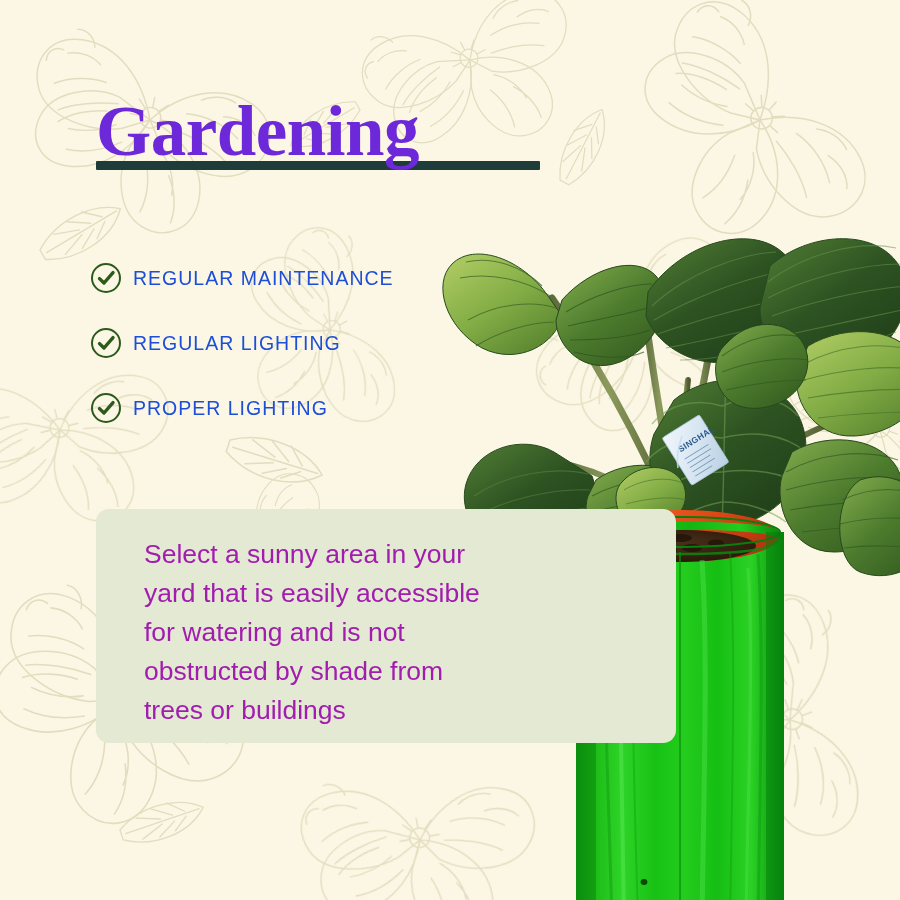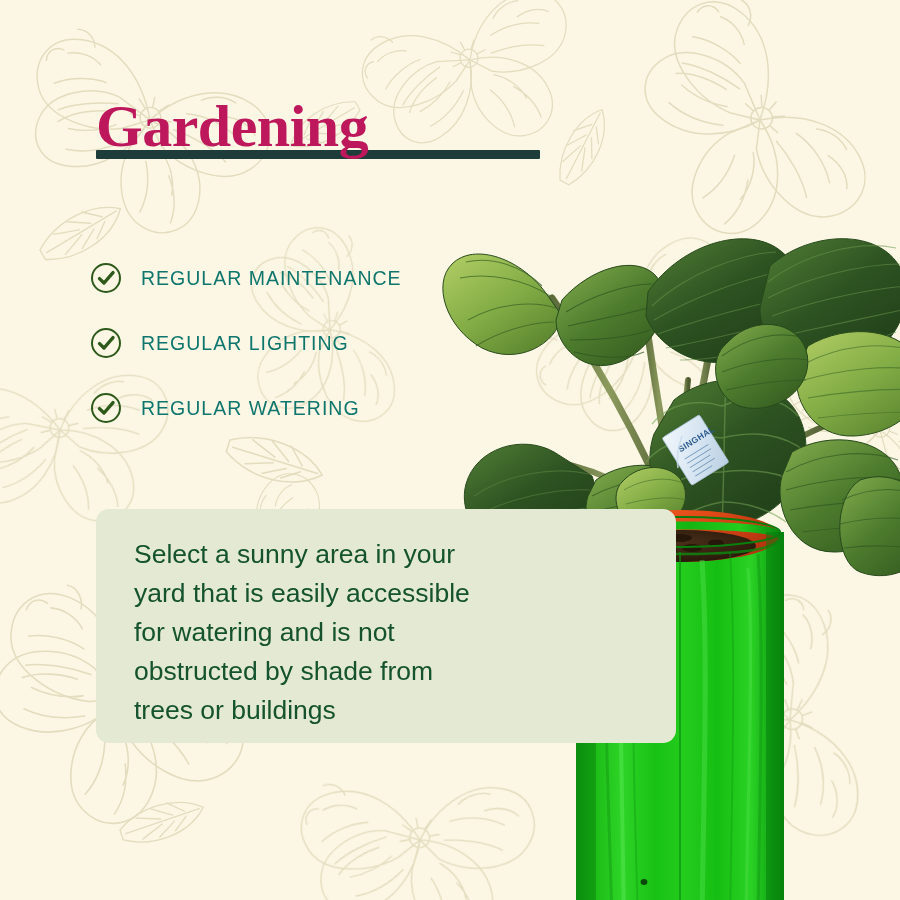--- a/index.html
+++ b/index.html
@@ -15,66 +15,66 @@
     width:900px; height:900px;
     background:#FBF7E4;
     overflow:hidden;
   }
   .bg-pattern { position:absolute; left:0; top:0; width:900px; height:900px; }
 
   
   .title-block { position:absolute; left:96px; top:96px; width:470px; }
   .title-text {
     font-family:"Liberation Serif", serif;
-    font-size:60px;
+    font-size:71px;
     line-height:1.0;
     font-weight:700;
-    color:#be185d;
+    color:#6d28d9;
     letter-spacing:-0.5px;
   }
   .title-rule {
     margin-top:-6px;
     height:9px;
     width:444px;
     background:#1E3D3A;
     border-radius:1px;
   }
 
   
   .checklist { position:absolute; left:90px; top:261px; width:430px; }
   .check-item {
     display:flex; align-items:center;
     height:34px;
     margin-bottom:31px;
   }
   .check-icon { width:32px; height:32px; flex:0 0 32px; display:block; }
   .check-label {
-    margin-left:19px;
+    margin-left:11px;
     font-size:19.5px;
     letter-spacing:1.0px;
-    color:#0f766e;
+    color:#1d4ed8;
     font-weight:400;
     white-space:nowrap;
   }
 
   
   .body-card {
     position:absolute;
     left:96px; top:509px;
     width:580px; height:234px;
     background:#E3E9D2;
     border-radius:13px;
   }
   .body-text {
     position:absolute;
-    left:134px; top:535px;
+    left:144px; top:535px;
     width:390px;
     font-size:26.5px;
     line-height:39px;
-    color:#14532d;
+    color:#a21caf;
     white-space:pre-line;
   }
 
   
   .product { position:absolute; left:430px; top:180px; width:500px; height:740px; }
 </style>
 </head>
 <body>
 
 <div id="poster">
@@ -382,21 +382,21 @@
         <path d="M9.5,16.6 L14,21 L23,10.6" fill="none" stroke="#2D5A1B" stroke-width="3.4" stroke-linecap="round" stroke-linejoin="round"></path>
       </svg>
       <span class="check-label">REGULAR LIGHTING</span>
     </div>
 
     <div class="check-item">
       <svg class="check-icon" viewBox="0 0 32 32">
         <circle cx="16" cy="16" r="14" fill="none" stroke="#2D5A1B" stroke-width="2"></circle>
         <path d="M9.5,16.6 L14,21 L23,10.6" fill="none" stroke="#2D5A1B" stroke-width="3.4" stroke-linecap="round" stroke-linejoin="round"></path>
       </svg>
-      <span class="check-label">REGULAR WATERING</span>
+      <span class="check-label">PROPER LIGHTING</span>
     </div>
 
   </div>
 
   <div class="body-card"></div>
   <div class="body-text">Select a sunny area in your
 yard that is easily accessible
 for watering and is not
 obstructed by shade from
 trees or buildings</div>

